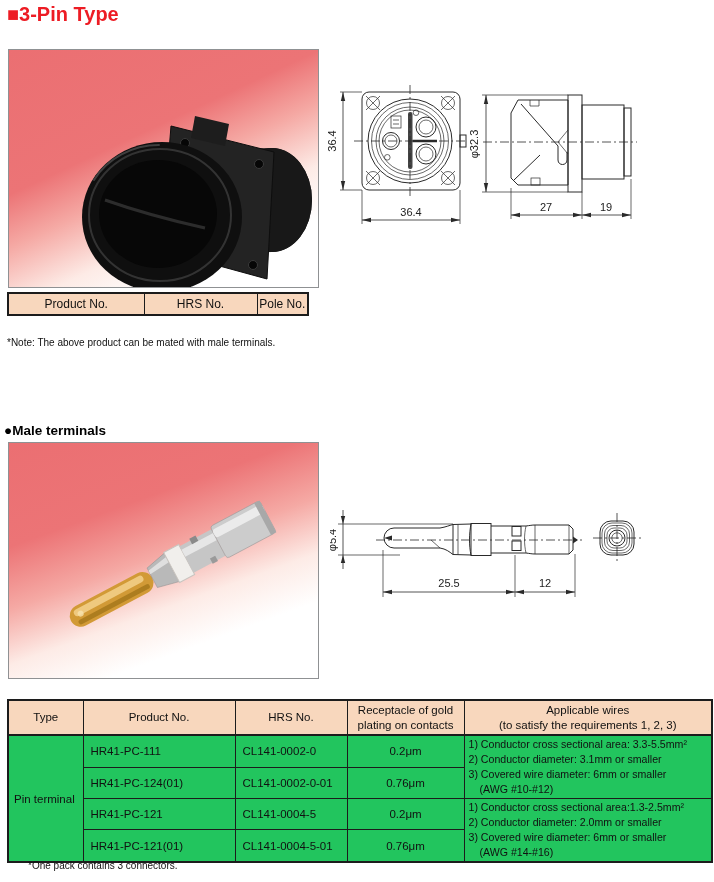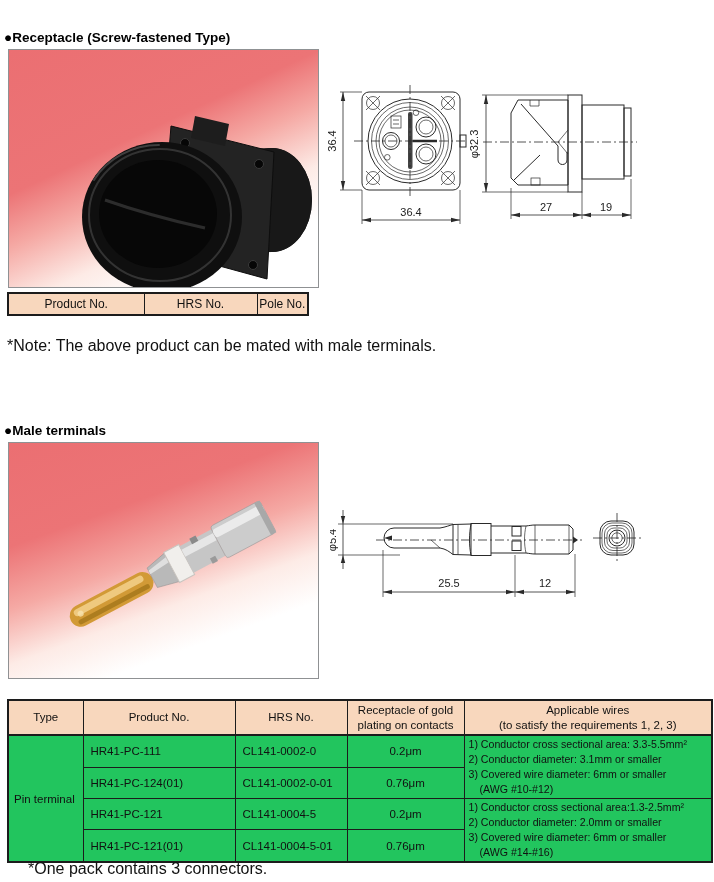--- a/index.html
+++ b/index.html
@@ -30,36 +30,36 @@
   .tbl2 th { height:33px; line-height:1.3; border-bottom:2px solid #1c1c1c; }
   .tbl2 td { height:30px; text-align:center; }
 
   .cell-left { text-align:left !important; padding-left:7px !important; }
   .type-cell { text-align:left !important; padding-left:5px !important; }
   .wires-cell { text-align:left !important; vertical-align:middle;
                 font-size:10.6px; line-height:15px; padding:1px 0 1px 4px !important;
                 white-space:nowrap; }
   .wires-indent { padding-left:11px; }
 
-  .note { font-size:16px; color:#111; }
+  .note { font-size:10px; color:#111; }
 
   svg text { font-family:"Liberation Sans", sans-serif; font-size:11px; fill:#222; }
   .draw-line { stroke:#2a2a2a; stroke-width:1; fill:none; }
   .draw-thin { stroke:#2a2a2a; stroke-width:0.7; fill:none; }
   .draw-dim  { stroke:#2a2a2a; stroke-width:0.8; fill:none; }
   .cl { stroke:#2a2a2a; stroke-width:0.8; fill:none; stroke-dasharray:9 3 2 3; }
   .arw { fill:#2a2a2a; stroke:none; }
 </style>
 </head>
 <body>
 
 <div class="page">
 
-
-  <div class="abs subhead" style="left:4px; top:30px;">●Receptacle (Screw-fastened Type)</div>
+  <div class="abs title">■3-Pin Type</div>
+
 
   <div class="abs photo photo1">
     <svg width="309" height="237" viewBox="0 0 309 237">
       <ellipse cx="263" cy="150" rx="40" ry="52" fill="#181818"></ellipse>
       <path d="M225,99 L263,98 A40,52 0 0 1 263,202 L225,203 Z" fill="#181818"></path>
       <path d="M162,76 L265,102 L258,229 L152,200 Z" fill="#232323" stroke="#0e0e0e" stroke-width="1"></path>
       <circle cx="176" cy="93" r="4.5" fill="#060606" stroke="#3a3a3a" stroke-width="1"></circle>
       <circle cx="250" cy="114" r="4.5" fill="#060606" stroke="#3a3a3a" stroke-width="1"></circle>
       <circle cx="244" cy="215" r="4.5" fill="#060606" stroke="#3a3a3a" stroke-width="1"></circle>
       <circle cx="165" cy="193" r="4.5" fill="#060606" stroke="#3a3a3a" stroke-width="1"></circle>

